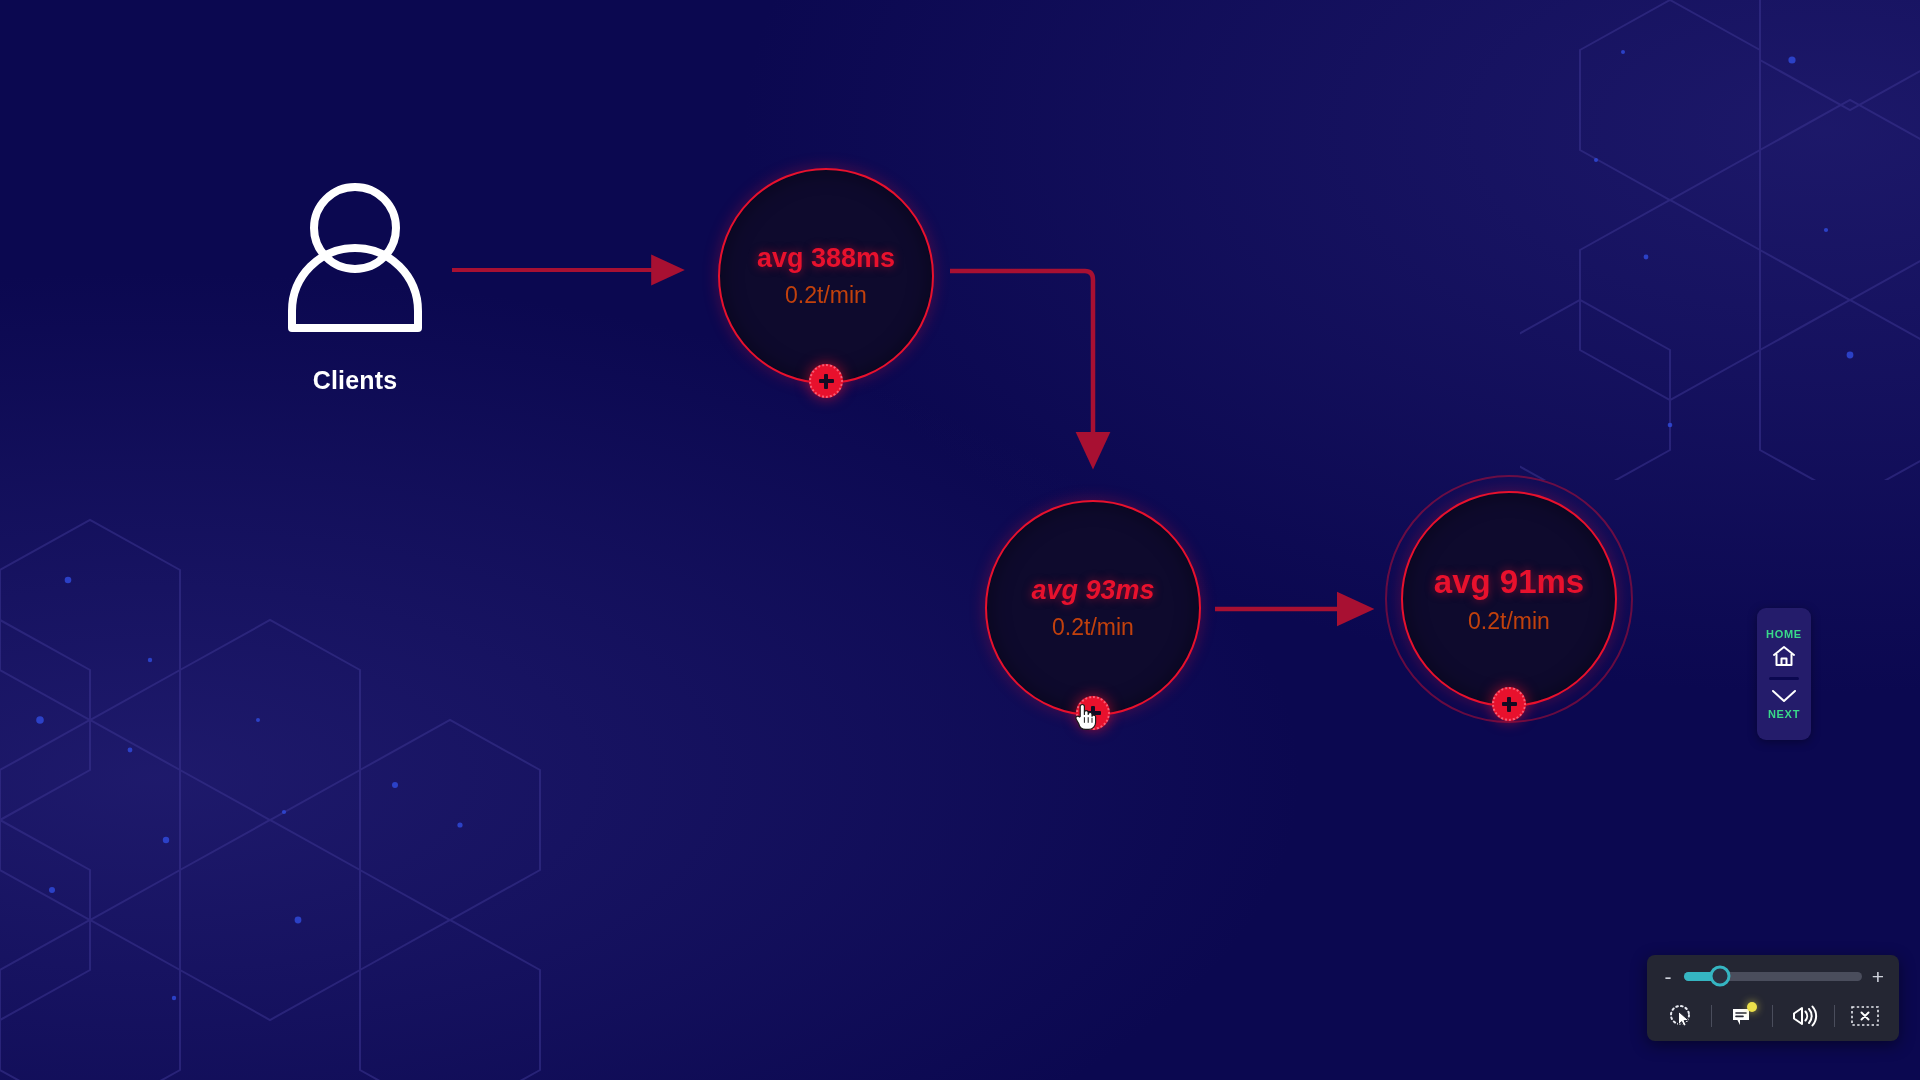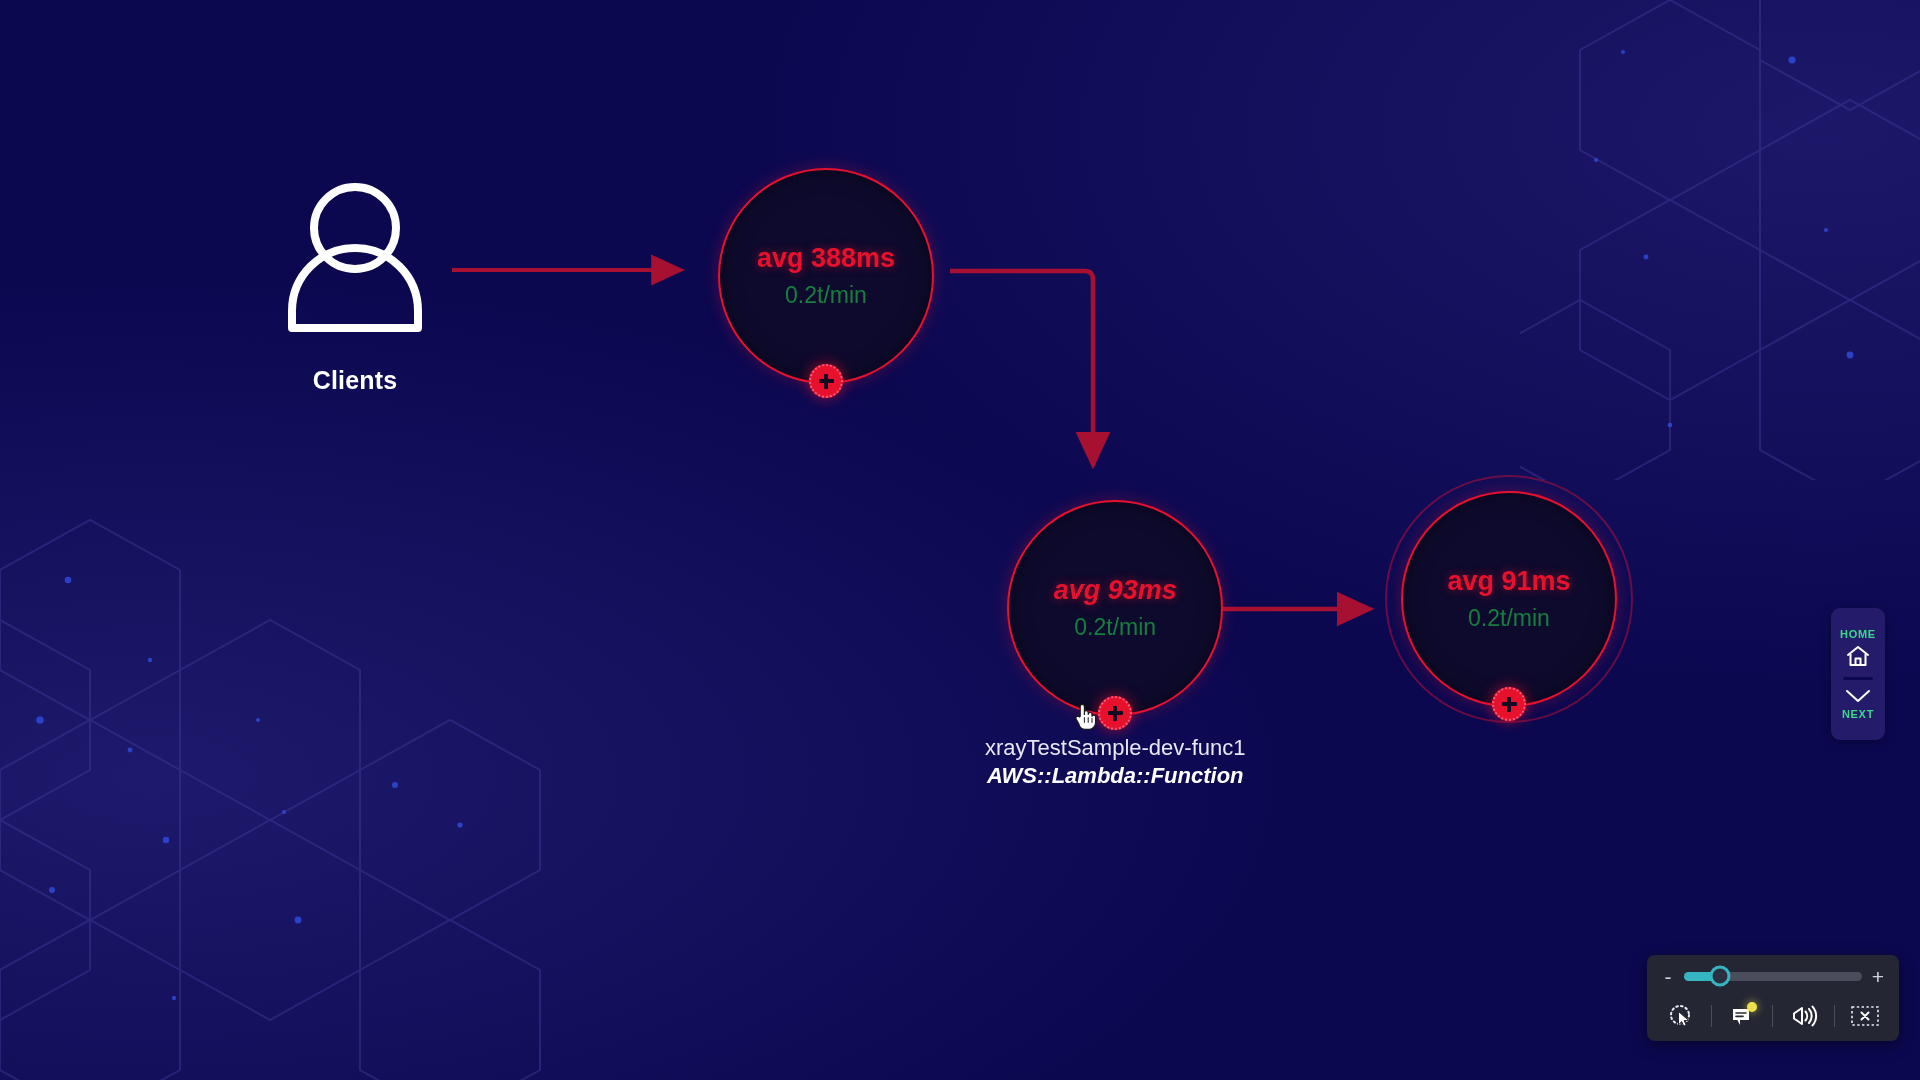--- a/index.html
+++ b/index.html
@@ -74,21 +74,21 @@
     border: 2px solid rgba(232,17,45,0.42);
     pointer-events: none;
   }
   .svc-avg {
     color: #e8112d;
     font-weight: bold;
     line-height: 1;
     text-shadow: 0 0 10px rgba(232,17,45,0.55);
   }
   .svc-rate {
-    color: #15803d;
+    color: #c2410c;
     line-height: 1;
     margin-top: 12px;
   }
   .plus-badge {
     position: absolute;
     left: 50%;
     bottom: -16px;
     transform: translateX(-50%);
     width: 30px;
     height: 30px;
@@ -137,28 +137,28 @@
   #node-api    .svc-avg  { font-size: 27px; }
   #node-api    .svc-rate { font-size: 23px; }
 
   #node-func1  { left: 985px; top: 500px; }
   #node-func1  .svc-circle { width: 212px; height: 212px; }
   #node-func1  .svc-avg  { font-size: 27px; font-style: italic; }
   #node-func1  .svc-rate { font-size: 23px; }
 
   #node-func2  { left: 1401px; top: 491px; }
   #node-func2  .svc-circle { width: 212px; height: 212px; }
-  #node-func2  .svc-avg  { font-size: 27px; }
+  #node-func2  .svc-avg  { font-size: 33px; }
   #node-func2  .svc-rate { font-size: 23px; }
   #node-func2  .ring-outer { left: -18px; top: -18px; right: -18px; bottom: -18px; }
 
   
   #side-nav {
     position: absolute;
-    left: 1831px;
+    left: 1757px;
     top: 608px;
     width: 54px;
     height: 132px;
     background: #241c6b;
     border-radius: 9px;
     display: flex;
     flex-direction: column;
     align-items: center;
     justify-content: center;
     gap: 2px;
@@ -369,24 +369,20 @@
       <div class="plus-badge"></div>
     </div>
   </div>
 
   <div class="svc-node" id="node-func1">
     <div class="svc-circle">
       <div class="svc-avg">avg 93ms</div>
       <div class="svc-rate">0.2t/min</div>
       <div class="plus-badge"></div>
     </div>
-    <div class="svc-caption">
-      <span class="cap-name">xrayTestSample-dev-func1</span>
-      <span class="cap-type">AWS::Lambda::Function</span>
-    </div>
   </div>
 
   <div class="svc-node" id="node-func2">
     <div class="svc-circle">
       <div class="ring-outer"></div>
       <div class="svc-avg">avg 91ms</div>
       <div class="svc-rate">0.2t/min</div>
       <div class="plus-badge"></div>
     </div>
   </div>

